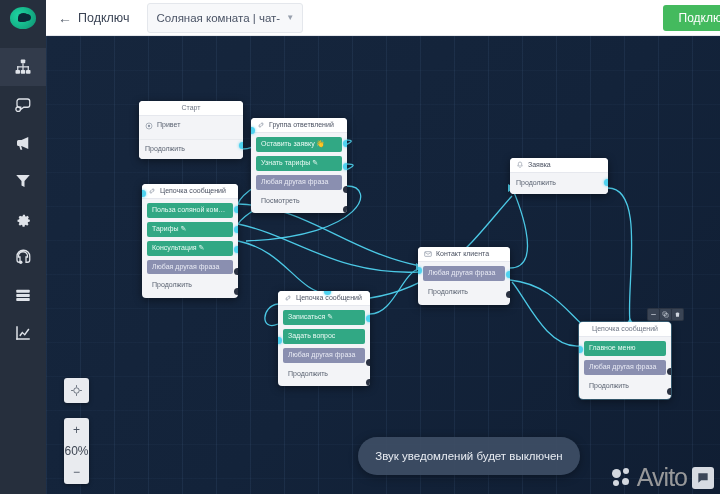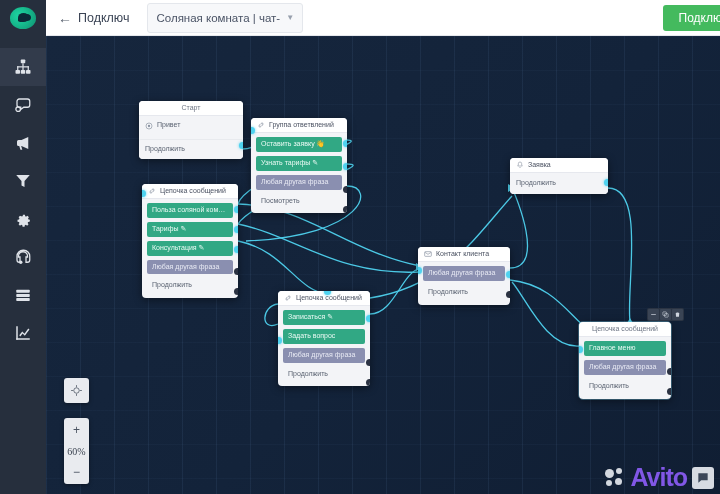--- a/index.html
+++ b/index.html
@@ -133,21 +133,21 @@
   }
   .zoom-target svg { width: 13px; height: 13px; stroke: #4b5462; fill: none; stroke-width: 1.4; }
   .zoom-stack {
     top: 382px; width: 25px; border-radius: 3px; background: #e9ebef;
     box-shadow: 0 1px 4px rgba(0,0,0,.4); overflow: hidden;
   }
   .zoom-stack div {
     height: 24px; display: flex; align-items: center; justify-content: center;
     font-size: 12px; color: #4b5462; cursor: pointer;
   }
-  .zoom-stack .pct { font-size: 10px; height: 18px; color: #3e4653; font-family: Liberation Serif, serif; }
+  .zoom-stack .pct { font-size: 12px; height: 18px; color: #3e4653; }
 
   
   .toast {
     position: absolute; left: 358px; top: 437px;
     width: 222px; height: 38px; border-radius: 19px;
     background: rgba(62,78,101,.92);
     display: flex; align-items: center; justify-content: center;
     color: #e9edf3; font-size: 11.5px; z-index: 35;
     box-shadow: 0 2px 10px rgba(0,0,0,.35);
   }
@@ -158,21 +158,21 @@
     gap: 5px; z-index: 36; opacity: .92;
   }
   .wm-dots { position: relative; width: 20px; height: 20px; }
   .wm-dots i {
     position: absolute; border-radius: 50%; background: #e4e8ee; display: block;
   }
   .wm-dots i:nth-child(1) { width: 9px; height: 9px; left: 0; top: 1px; }
   .wm-dots i:nth-child(2) { width: 6px; height: 6px; left: 11px; top: 0px; }
   .wm-dots i:nth-child(3) { width: 6px; height: 6px; left: 1px; top: 12px; }
   .wm-dots i:nth-child(4) { width: 7px; height: 7px; left: 10px; top: 10px; }
-  .wm-text { font-size: 25px; color: #8b5cf6; font-weight: bold; letter-spacing: -1px; line-height: 1; }
+  .wm-text { font-size: 25px; color: #a3a3a3; font-weight: normal; letter-spacing: -1px; line-height: 1; }
   .wm-badge {
     width: 22px; height: 22px; background: #e8ecf1; border-radius: 3px;
     display: flex; align-items: center; justify-content: center;
   }
   .wm-badge svg { width: 14px; height: 14px; fill: #3f4a5c; }
 </style>
 </head>
 <body>
 
 <div class="app">
@@ -434,20 +434,21 @@
         </svg>
     </div>
     <div class="zoom-group zoom-stack">
       <div>+</div>
       <div class="pct">60%</div>
       <div>−</div>
     </div>
 
   </div>
 
+  <div class="toast">Звук уведомлений будет выключен</div>
 
   <div class="watermark">
     <div class="wm-dots">
         <i></i>
         <i></i>
         <i></i>
         <i></i>
       </div>
     <div class="wm-text">Avito</div>
     <div class="wm-badge">

